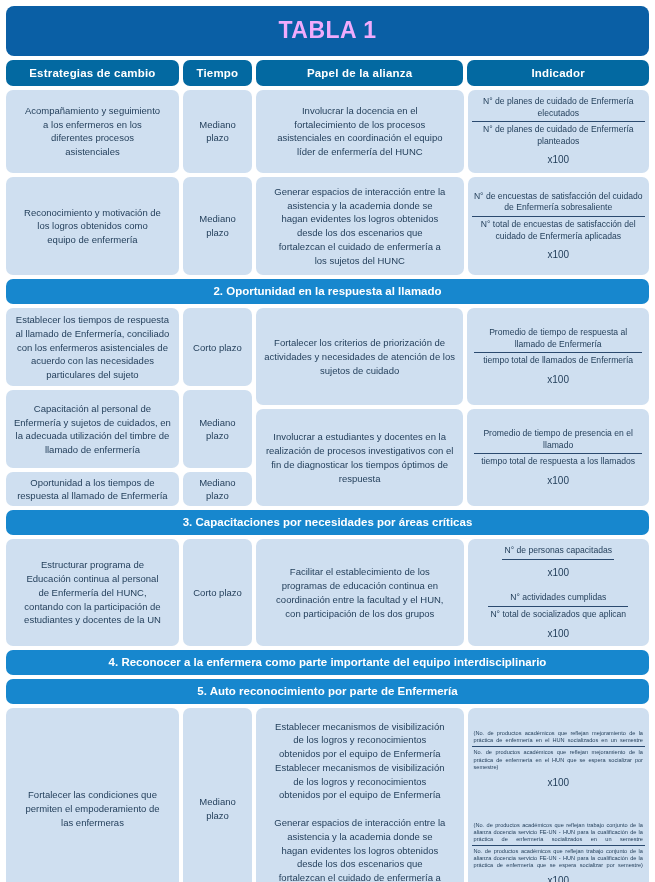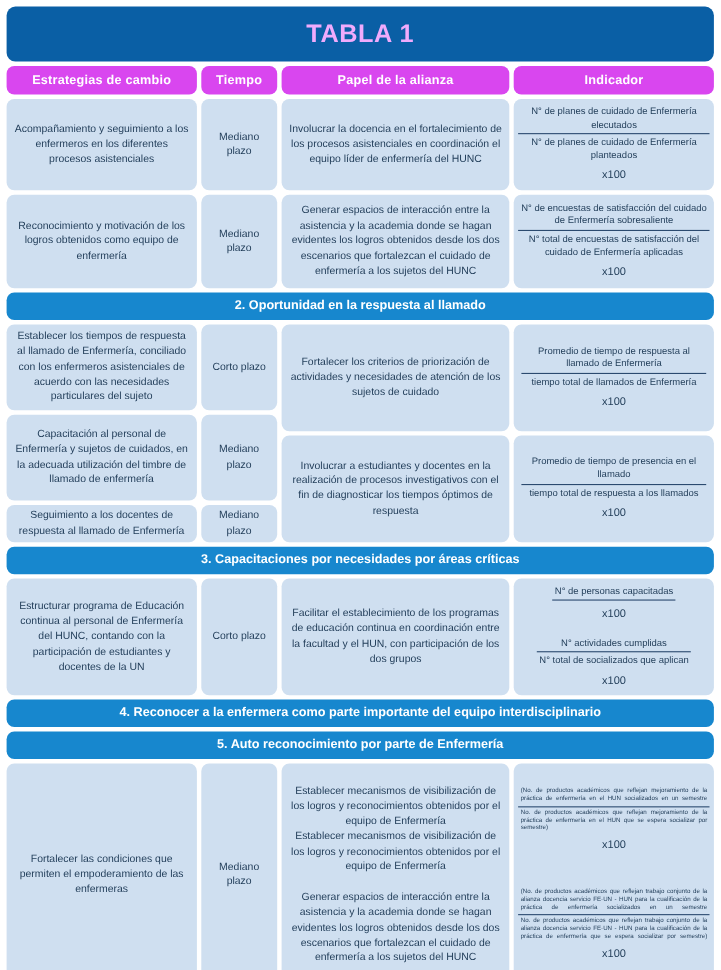--- a/index.html
+++ b/index.html
@@ -29,21 +29,21 @@
     margin-bottom: 4px;
   }
 
   
   .head-row {
     display: flex;
     gap: 4px;
     margin-bottom: 4px;
   }
   .head-cell {
-    background: #d946ef;
+    background: #0369a1;
     color: #ffffff;
     border-radius: 7px;
     text-align: center;
     font-size: 11.5px;
     font-weight: bold;
     padding: 7px 2px;
     letter-spacing: 0.2px;
   }
   .c1 { width: 175px; }
   .c2 { width: 70px; }
@@ -69,21 +69,21 @@
     margin-bottom: 4px;
     align-items: stretch;
   }
   .cell {
     background: #cfdff0;
     border-radius: 7px;
     font-size: 9.5px;
     line-height: 1.45;
     text-align: center;
     color: #1f3b57;
-    padding: 8px 7px;
+    padding: 8px 18px;
     display: flex;
     flex-direction: column;
     align-items: center;
     justify-content: center;
   }
   .cell.tight { padding: 6px 4px; }
   .cell p { margin: 0; }
   .cell p + p { margin-top: 9px; }
 
   
@@ -188,21 +188,21 @@
     </div>
   </div>
 
   <div class="section-bar">2. Oportunidad en la respuesta al llamado</div>
 
   <div class="data-row">
 
     <div class="stack c1">
       <div class="subcell" style="min-height:66px">Establecer los tiempos de respuesta al llamado de Enfermería, conciliado con los enfermeros asistenciales de acuerdo con las necesidades particulares del sujeto</div>
       <div class="subcell" style="min-height:58px">Capacitación al personal de Enfermería y sujetos de cuidados, en la adecuada utilización del timbre de llamado de enfermería</div>
-      <div class="subcell" style="min-height:34px;flex:0 0 34px">Seguimiento a los docentes de respuesta al llamado de Enfermería</div>
+      <div class="subcell" style="min-height:34px;flex:0 0 34px">Oportunidad a los tiempos de respuesta al llamado de Enfermería</div>
     </div>
 
     <div class="stack c2">
       <div class="subcell" style="min-height:66px">Corto plazo</div>
       <div class="subcell" style="min-height:58px">Mediano plazo</div>
       <div class="subcell" style="min-height:34px;flex:0 0 34px">Mediano plazo</div>
     </div>
 
     <div class="stack c3">
       <div class="subcell" style="min-height:70px">Fortalecer los criterios de priorización de actividades y necesidades de atención de los sujetos de cuidado</div>

